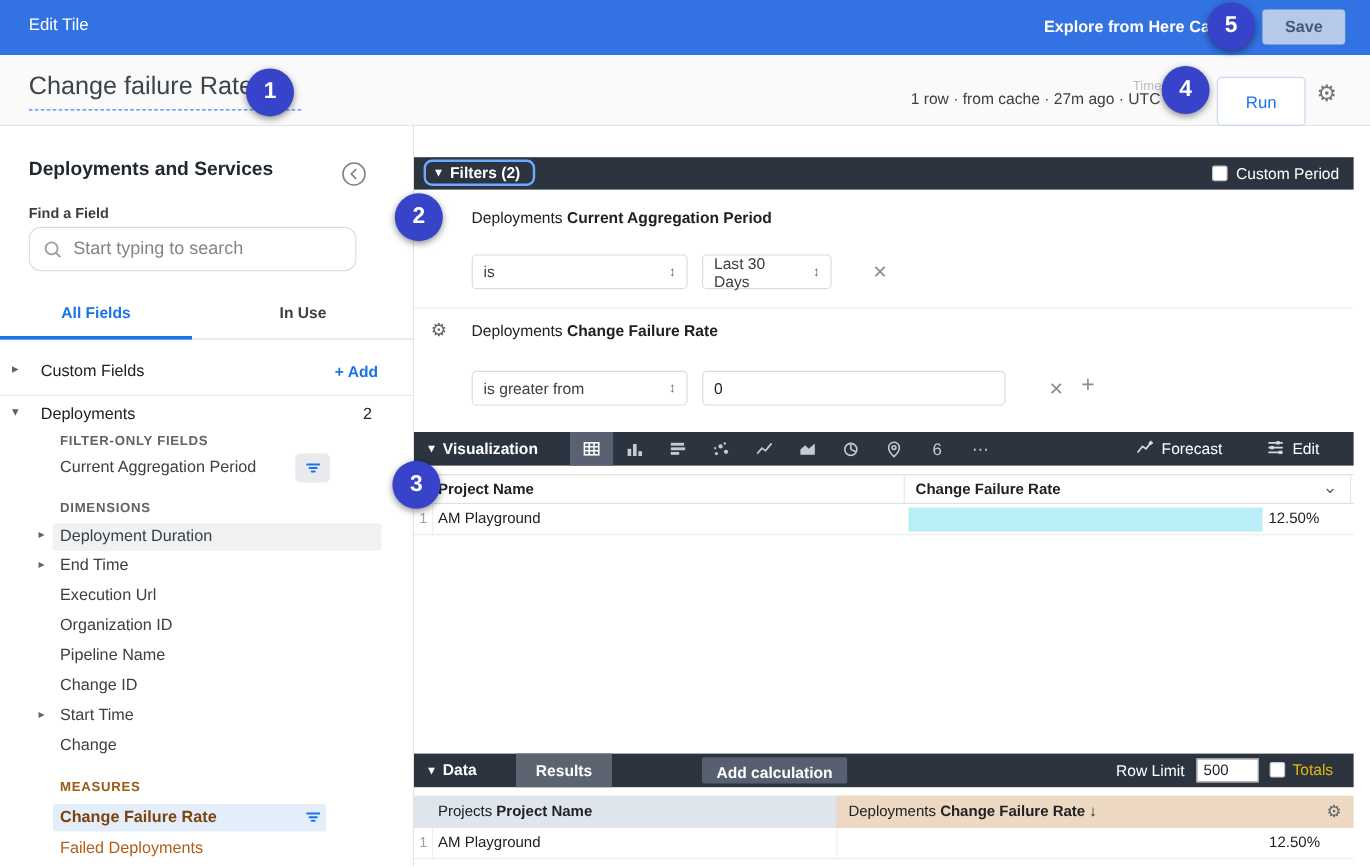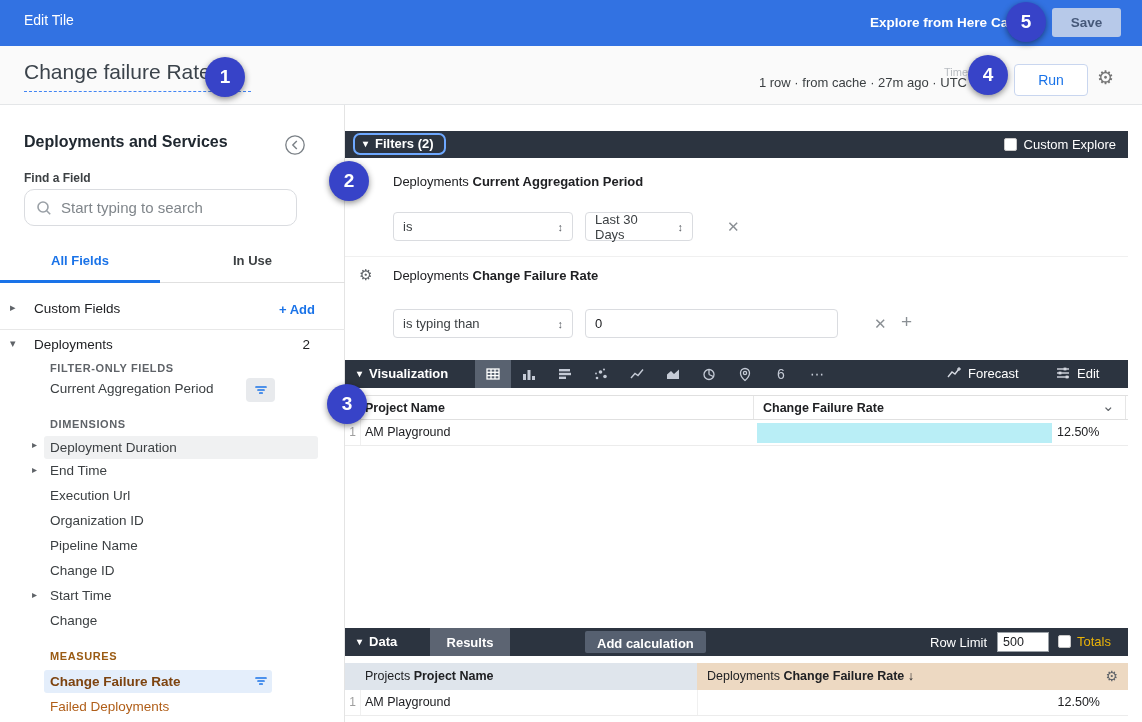--- a/index.html
+++ b/index.html
@@ -12,21 +12,21 @@
   .topbar-link { position:absolute; top:15px; font-size:13.5px; font-weight:700; color:#fff; cursor:pointer; }
   .explore { left:870px; }
   .cancel { left:991px; }
   .save-btn { position:absolute; left:1052px; top:8px; width:69px; height:29px; background:#b7c9e9; border:none; border-radius:3px; font-size:13.5px; font-weight:700; color:#46597a; font-family:inherit; }
 
   
   .querybar { position:absolute; left:0; top:46px; width:1142px; height:59px; background:#fafafa; border-bottom:1px solid #e4e6e8; }
   .q-title { position:absolute; left:24px; top:14px; font-size:21px; color:#3b434b; border-bottom:1px dashed #4285f4; padding:0 40px 7px 0; }
   .q-status { position:absolute; right:175px; top:29px; font-size:13px; color:#3c4043; white-space:nowrap; }
   .q-tz-label { position:absolute; left:944px; top:20px; font-size:11px; color:#b9bdc2; }
-  .run-btn { position:absolute; left:1014px; top:18px; width:74px; height:32px; background:#fff; border:1px solid #c9d6ef; border-radius:4px; color:#1a73e8; font-size:14px; font-weight:500; font-family:inherit; }
+  .run-btn { position:absolute; left:1014px; top:18px; width:74px; height:41px; background:#fff; border:1px solid #c9d6ef; border-radius:4px; color:#1a73e8; font-size:14px; font-weight:500; font-family:inherit; }
   .q-gear { position:absolute; left:1097px; top:20px; font-size:19px; color:#757575; cursor:pointer; }
 
   
   .sidebar { position:absolute; left:0; top:105px; width:345px; height:617px; background:#fff; border-right:1px solid #e4e4e4; }
   .sb-title { position:absolute; left:24px; top:28px; font-size:16px; font-weight:700; color:#202830; }
   .sb-collapse { position:absolute; left:284px; top:29px; width:22px; height:22px; cursor:pointer; }
   .sb-find { position:absolute; left:24px; top:66px; font-size:12px; font-weight:700; color:#3c4043; }
   .sb-search { position:absolute; left:24px; top:84px; width:273px; height:37px; border:1px solid #dadce0; border-radius:10px; background:#fff; display:flex; align-items:center; padding:0 10px; }
   .sb-search input { border:none; outline:none; flex:1; font-size:15px; font-family:inherit; color:#202124; margin-left:8px; background:transparent; }
   .sb-search input::placeholder { color:#80868b; }
@@ -235,21 +235,21 @@
 
   <div class="main">
 
     <div class="dark-bar" style="top:26px; height:27px;">
       <div class="bar-toggle filters-pill">
         <span class="bar-caret">▾</span>
         <span>Filters (2)</span>
       </div>
       <label class="custom-filter">
         <span class="chk"></span>
-        <span>Custom Explore</span>
+        <span>Custom Period</span>
       </label>
     </div>
 
     <div class="flt-label" style="left:48px; top:69px;">
       <span>Deployments</span>
       <b>Current Aggregation Period</b>
     </div>
     <div class="sel" style="left:48px; top:107px; width:180px;">
       <span>is</span>
       <span class="ud">↕</span>
@@ -261,21 +261,21 @@
     <div class="xicon" style="left:382px; top:113px;">✕</div>
 
     <div class="flt-divider" style="top:151px;"></div>
 
     <div class="row-gear" style="left:14px; top:161px;">⚙</div>
     <div class="flt-label" style="left:48px; top:163px;">
       <span>Deployments</span>
       <b>Change Failure Rate</b>
     </div>
     <div class="sel" style="left:48px; top:204px; width:180px;">
-      <span>is typing than</span>
+      <span>is greater from</span>
       <span class="ud">↕</span>
     </div>
     <input class="txt-input" style="left: 240px; top: 204px; width: 253px;" value="0">
     <div class="xicon" style="left:529px; top:210px;">✕</div>
     <div class="plusicon" style="left:556px; top:206px;">+</div>
 
     <div class="dark-bar" style="top:255px;">
       <div class="bar-toggle" style="left:12px; top:6px;">
         <span class="bar-caret">▾</span>
         <span>Visualization</span>

